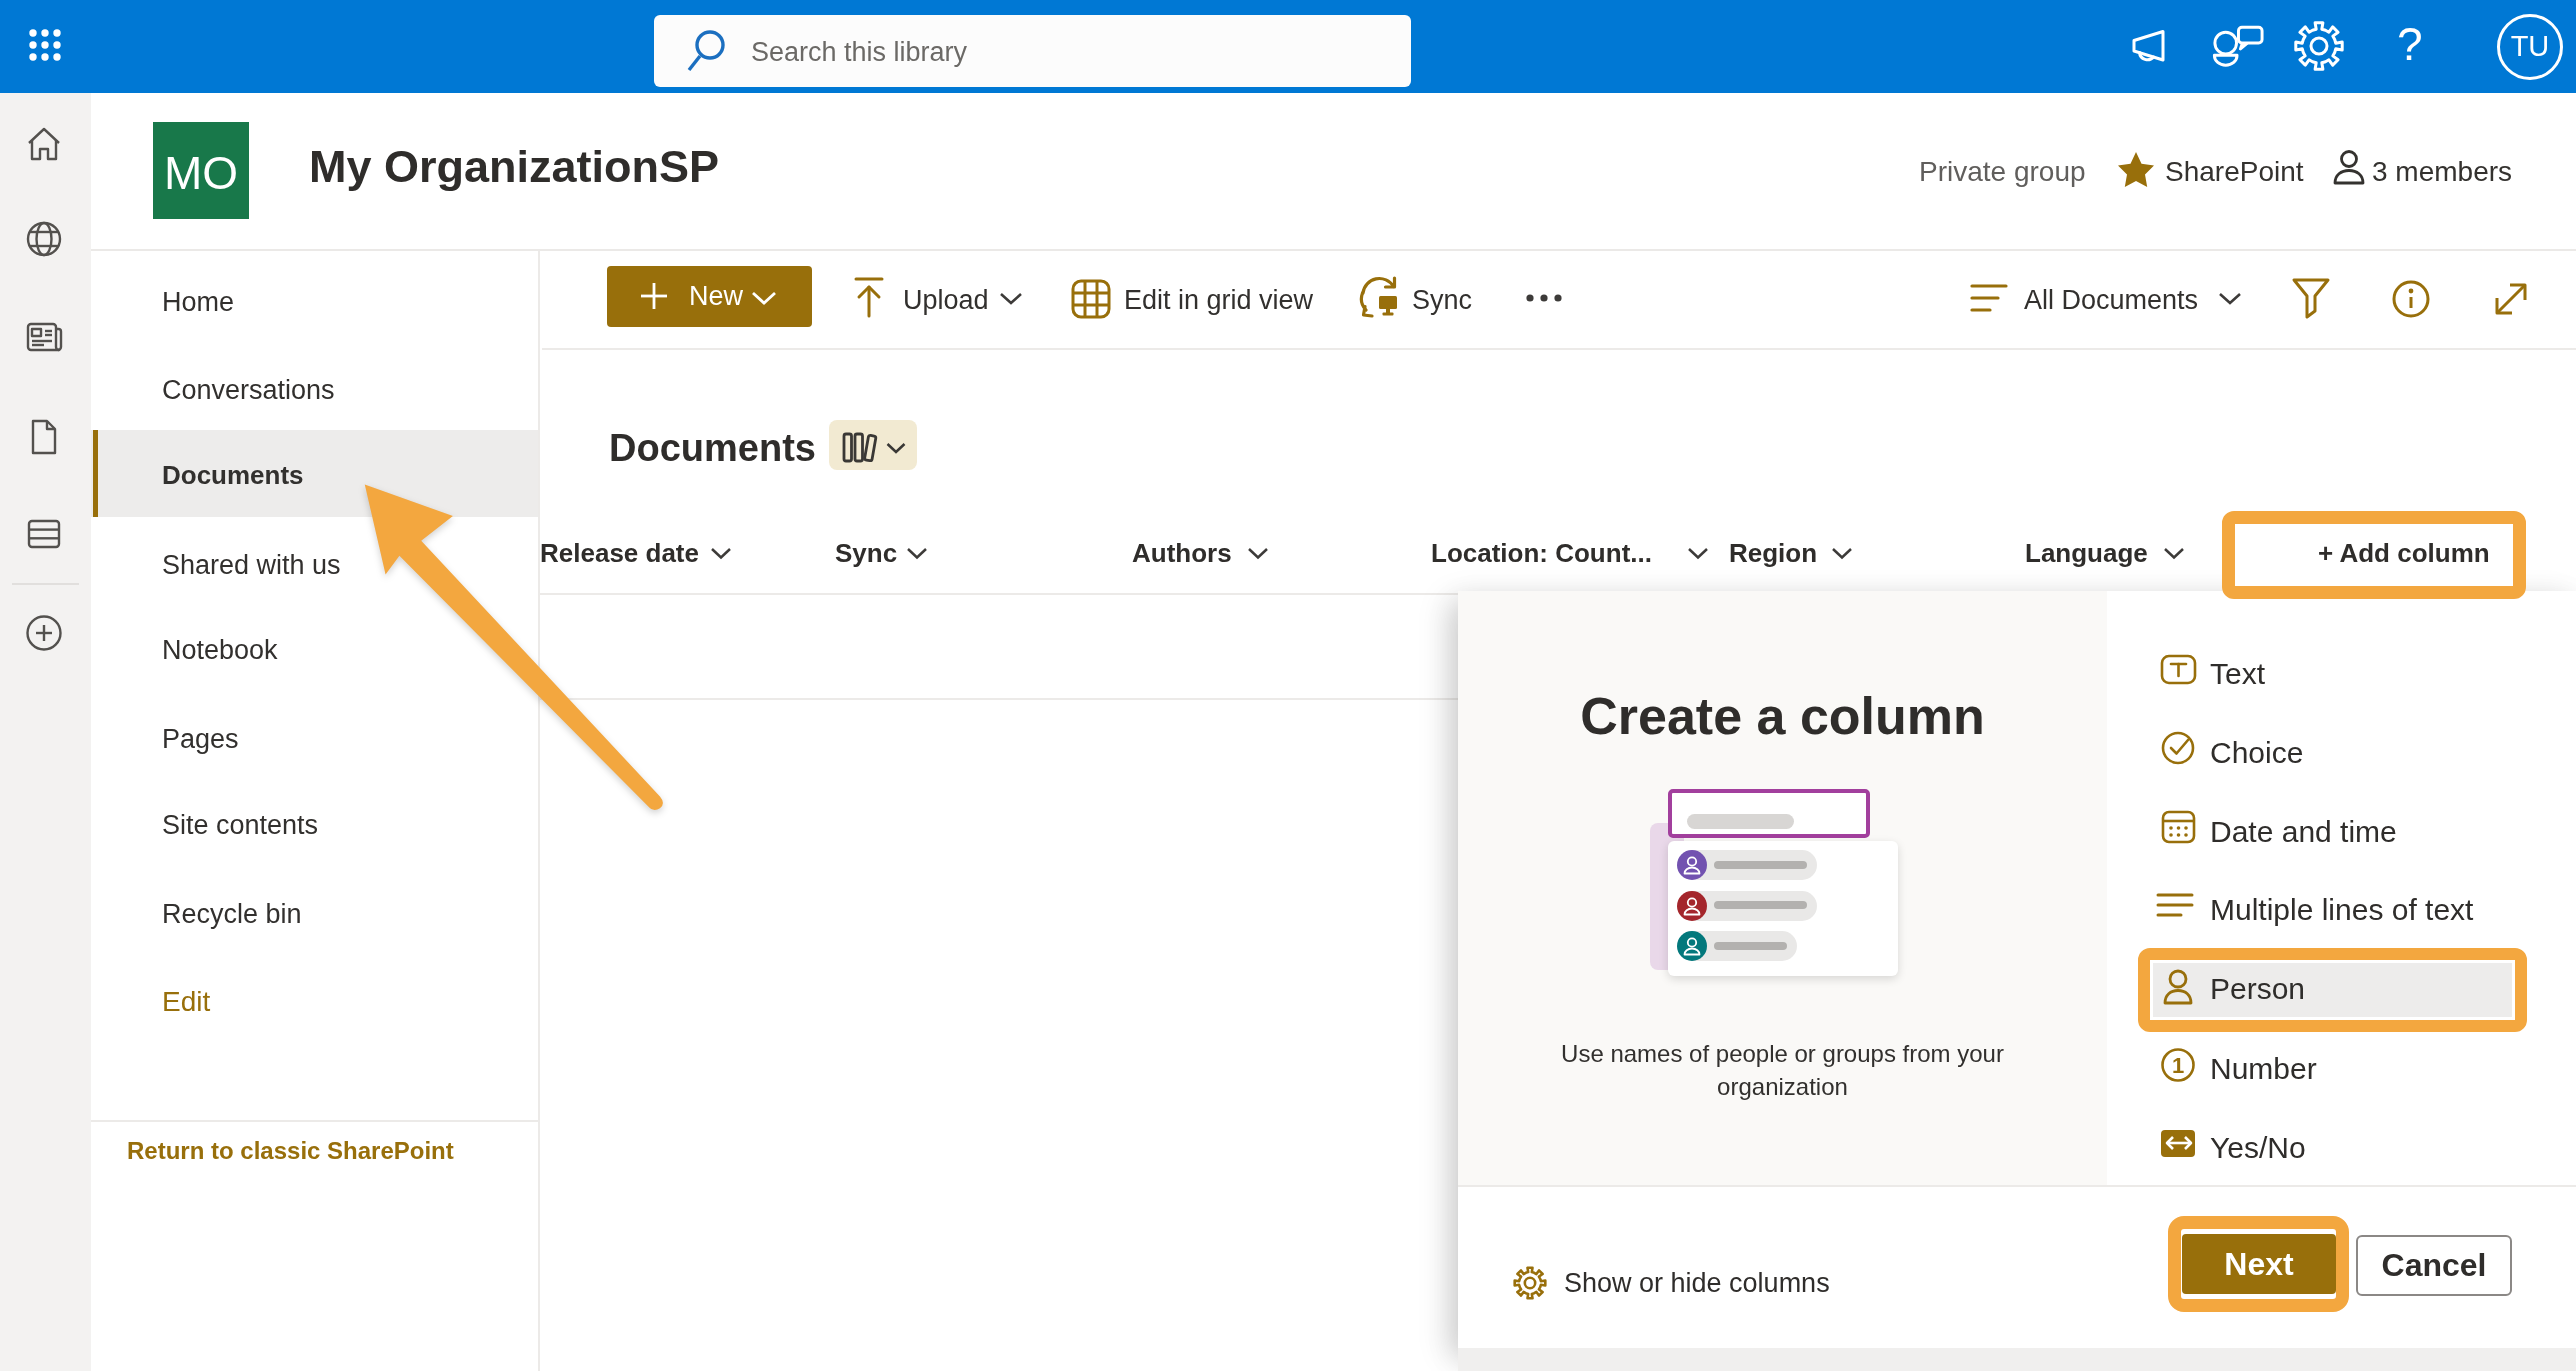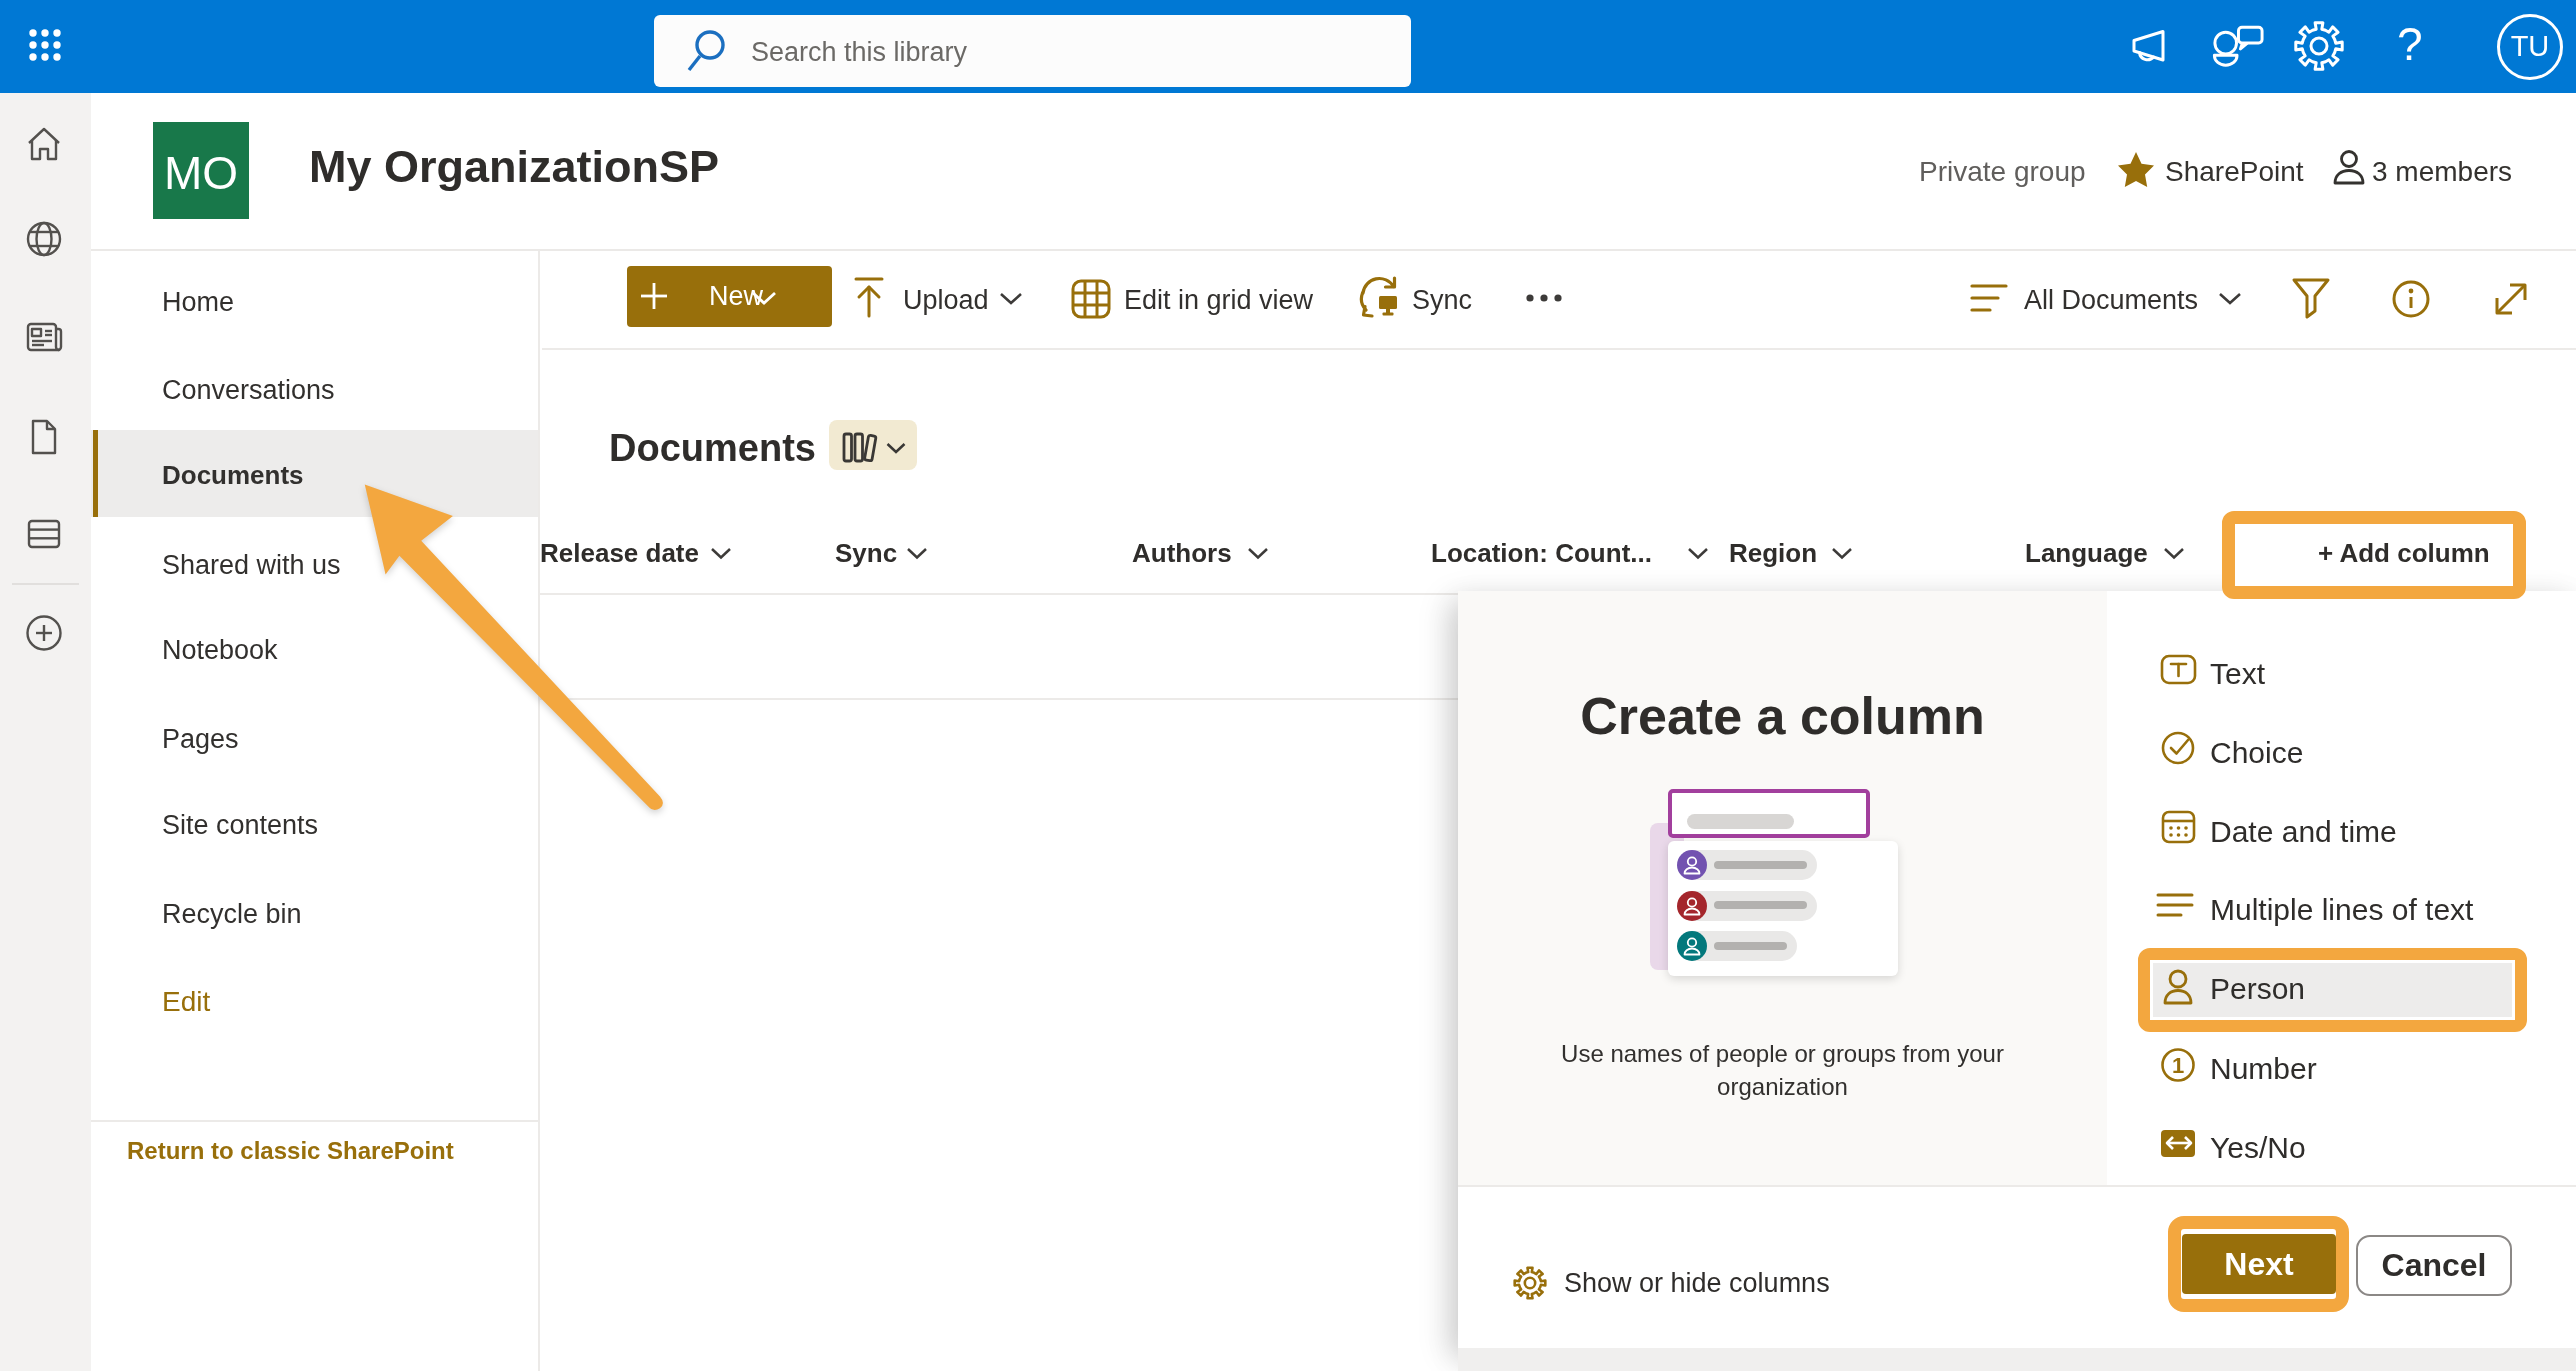--- a/index.html
+++ b/index.html
@@ -28,21 +28,21 @@
     border-right:2px solid #eceae8; }
   .navitem { position:absolute; left:71px; font-size:27px; color:#32302e; white-space:nowrap; }
   #navsel { position:absolute; left:0; top:179px; width:447px; height:87px; background:#edeceb; }
   #navselbar { position:absolute; left:2px; top:179px; width:5px; height:87px; background:#986f0b; }
   #navdiv { position:absolute; left:0px; width:447px; top:869px; height:2px; background:#eceae8; }
   #navreturn { position:absolute; left:36px; top:886px; font-size:24px; font-weight:bold; color:#986f0b; white-space:nowrap; }
   
   #cmdbar { position:absolute; left:542px; top:251px; width:2034px; height:99px; background:#fff;
     border-bottom:2px solid #eceae8; }
   #newbtn { position:absolute; left:65px; top:15px; width:205px; height:61px; background:#986f0b;
-    border-radius:4px;margin-left:20px; }
+    border-radius:4px; }
   #newbtn span { position:absolute; left:82px; top:15px; color:#fff; font-size:27px; }
   .cmdtxt { position:absolute; top:34px; font-size:27px; color:#32302e; white-space:nowrap; }
   
   #main { position:absolute; left:540px; top:352px; width:2036px; height:1020px; background:#fff; }
   #dtitle { position:absolute; left:69px; top:75px; font-size:38px; font-weight:bold; color:#2f2d2b; }
   #chip { position:absolute; left:289px; top:68px; width:88px; height:50px; background:#f2ead2;
     border-radius:8px; }
   .colhdr { position:absolute; top:186px; font-size:26px; font-weight:bold; color:#2f2d2b; white-space:nowrap; }
   #hdrline { position:absolute; left:0; top:241px; width:918px; height:2px; background:#eceae8; }
   #rowline { position:absolute; left:0; top:346px; width:918px; height:2px; background:#eceae8; }
@@ -59,21 +59,21 @@
   .ptype { position:absolute; left:752px; font-size:30px; color:#2f2d2b; white-space:nowrap; }
   #belowpanel { position:absolute; left:1458px; top:1348px; width:1118px; height:23px; background:#f0efee; }
   #personsel { position:absolute; left:680px; top:357px; width:389px; height:84px; background:#edeceb;
     border:12px solid #f3a73f; border-radius:12px; box-shadow:inset 0 0 0 3px #fff; }
   
   #nextwrap { position:absolute; left:710px; top:29px; width:181px; height:96px;
     border:13px solid #f3a73f; border-radius:16px; background:#fff; }
   #nextbtn { position:absolute; left:1px; top:5px; width:154px; height:60px; background:#986f0b;
     border-radius:4px; color:#fff; font-size:32px; font-weight:bold; text-align:center; line-height:60px; }
   #cancelbtn { position:absolute; left:898px; top:48px; width:156px; height:61px; background:#fff;
-    border:2px solid #8b8886; border-radius:14px; color:#2f2d2b; font-size:32px; font-weight:bold;
+    border:2px solid #8b8886; border-radius:6px; color:#2f2d2b; font-size:32px; font-weight:bold;
     text-align:center; line-height:57px; }
   #showhide { position:absolute; left:106px; top:81px; font-size:27px; color:#2f2d2b; }
   
   #addcolbox { position:absolute; left:2222px; top:511px; width:304px; height:88px;
     border:13px solid #f3a73f; border-radius:12px; background:#fff; }
   #addcolbox div { position:absolute; left:83px; top:14px;
     font-size:26px; font-weight:bold; color:#2f2d2b; white-space:nowrap; }
 </style>
 </head>
 <body>

